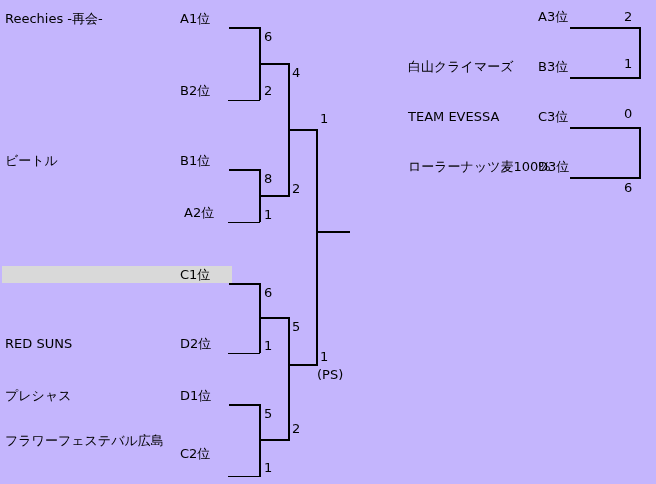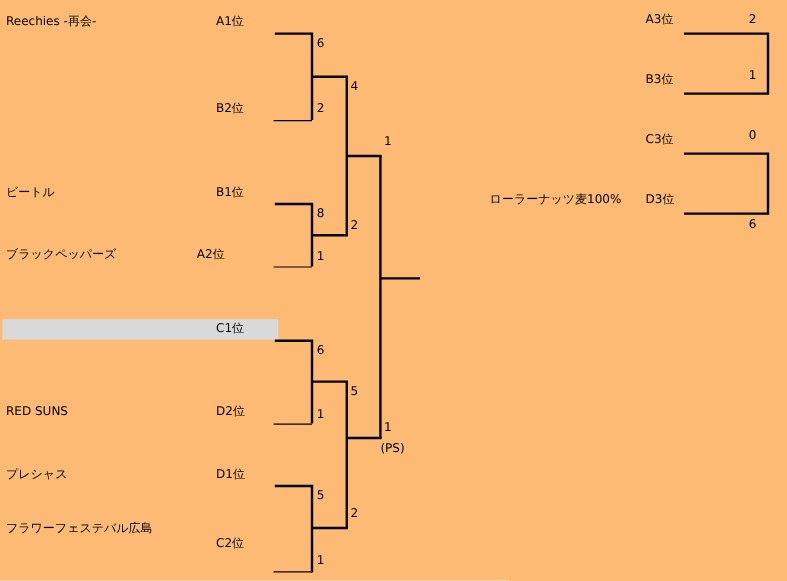--- a/index.html
+++ b/index.html
@@ -1,19 +1,19 @@
 <!DOCTYPE html>
 <html><head>
 <meta charset="utf-8">
 <style>
   html,body{margin:0;padding:0;background:#fff;}
   .stage{
-    position:relative;width:656px;height:484px;background:#fdba74;
+    position:relative;width:656px;height:484px;background:#c4b5fd;
     font-family:"DejaVu Sans","Liberation Sans",sans-serif;
-    font-size:10px;line-height:14px;color:#000;overflow:hidden;
+    font-size:13px;line-height:14px;color:#000;overflow:hidden;
   }
   .lines{position:absolute;left:0;top:0;}
   .t{position:absolute;white-space:nowrap;}
   .score{position:absolute;white-space:nowrap;}
   .hl{position:absolute;left:2px;top:266px;width:230px;height:17px;background:#d9d9d9;}
 </style>
 </head>
 <body>
 
 <div class="stage">
@@ -45,29 +45,28 @@
     <g stroke="#000000" stroke-width="1" fill="none">
       <path d="M228 100.5 H260"></path>
       <path d="M228 222.5 H260"></path>
       <path d="M228 353.5 H260"></path>
       <path d="M228 476.5 H260"></path>
     </g>
   </svg>
 
   <div class="t" style="left:5px;top:12px">Reechies -再会-</div>
   <div class="t" style="left:5px;top:154px">ビートル</div>
-  <div class="t" style="left:5px;top:206px">ブラックペッパーズ</div>
   <div class="t" style="left:5px;top:337px">RED SUNS</div>
   <div class="t" style="left:5px;top:389px">プレシャス</div>
   <div class="t" style="left:5px;top:434px">フラワーフェステバル広島</div>
 
   <div class="t" style="left:180px;top:12px">A1位</div>
   <div class="t" style="left:180px;top:84px">B2位</div>
   <div class="t" style="left:180px;top:154px">B1位</div>
-  <div class="t" style="left:164px;top:206px">A2位</div>
+  <div class="t" style="left:184px;top:206px">A2位</div>
   <div class="t" style="left:180px;top:268px">C1位</div>
   <div class="t" style="left:180px;top:337px">D2位</div>
   <div class="t" style="left:180px;top:389px">D1位</div>
   <div class="t" style="left:180px;top:447px">C2位</div>
 
   <div class="score" style="left:264px;top:30px">6</div>
   <div class="score" style="left:264px;top:84px">2</div>
   <div class="score" style="left:264px;top:172px">8</div>
   <div class="score" style="left:264px;top:208px">1</div>
   <div class="score" style="left:264px;top:286px">6</div>
@@ -77,20 +76,22 @@
 
   <div class="score" style="left:292px;top:66px">4</div>
   <div class="score" style="left:292px;top:182px">2</div>
   <div class="score" style="left:292px;top:320px">5</div>
   <div class="score" style="left:292px;top:422px">2</div>
 
   <div class="score" style="left:320px;top:112px">1</div>
   <div class="score" style="left:320px;top:350px">1</div>
   <div class="score" style="left:317px;top:368px">(PS)</div>
 
+  <div class="t" style="left:408px;top:60px">白山クライマーズ</div>
+  <div class="t" style="left:408px;top:110px">TEAM EVESSA</div>
   <div class="t" style="left:408px;top:160px">ローラーナッツ麦100%</div>
 
   <div class="t" style="left:538px;top:10px">A3位</div>
   <div class="t" style="left:538px;top:60px">B3位</div>
   <div class="t" style="left:538px;top:110px">C3位</div>
   <div class="t" style="left:538px;top:160px">D3位</div>
 
   <div class="score" style="left:624px;top:10px">2</div>
   <div class="score" style="left:624px;top:57px">1</div>
   <div class="score" style="left:624px;top:107px">0</div>

